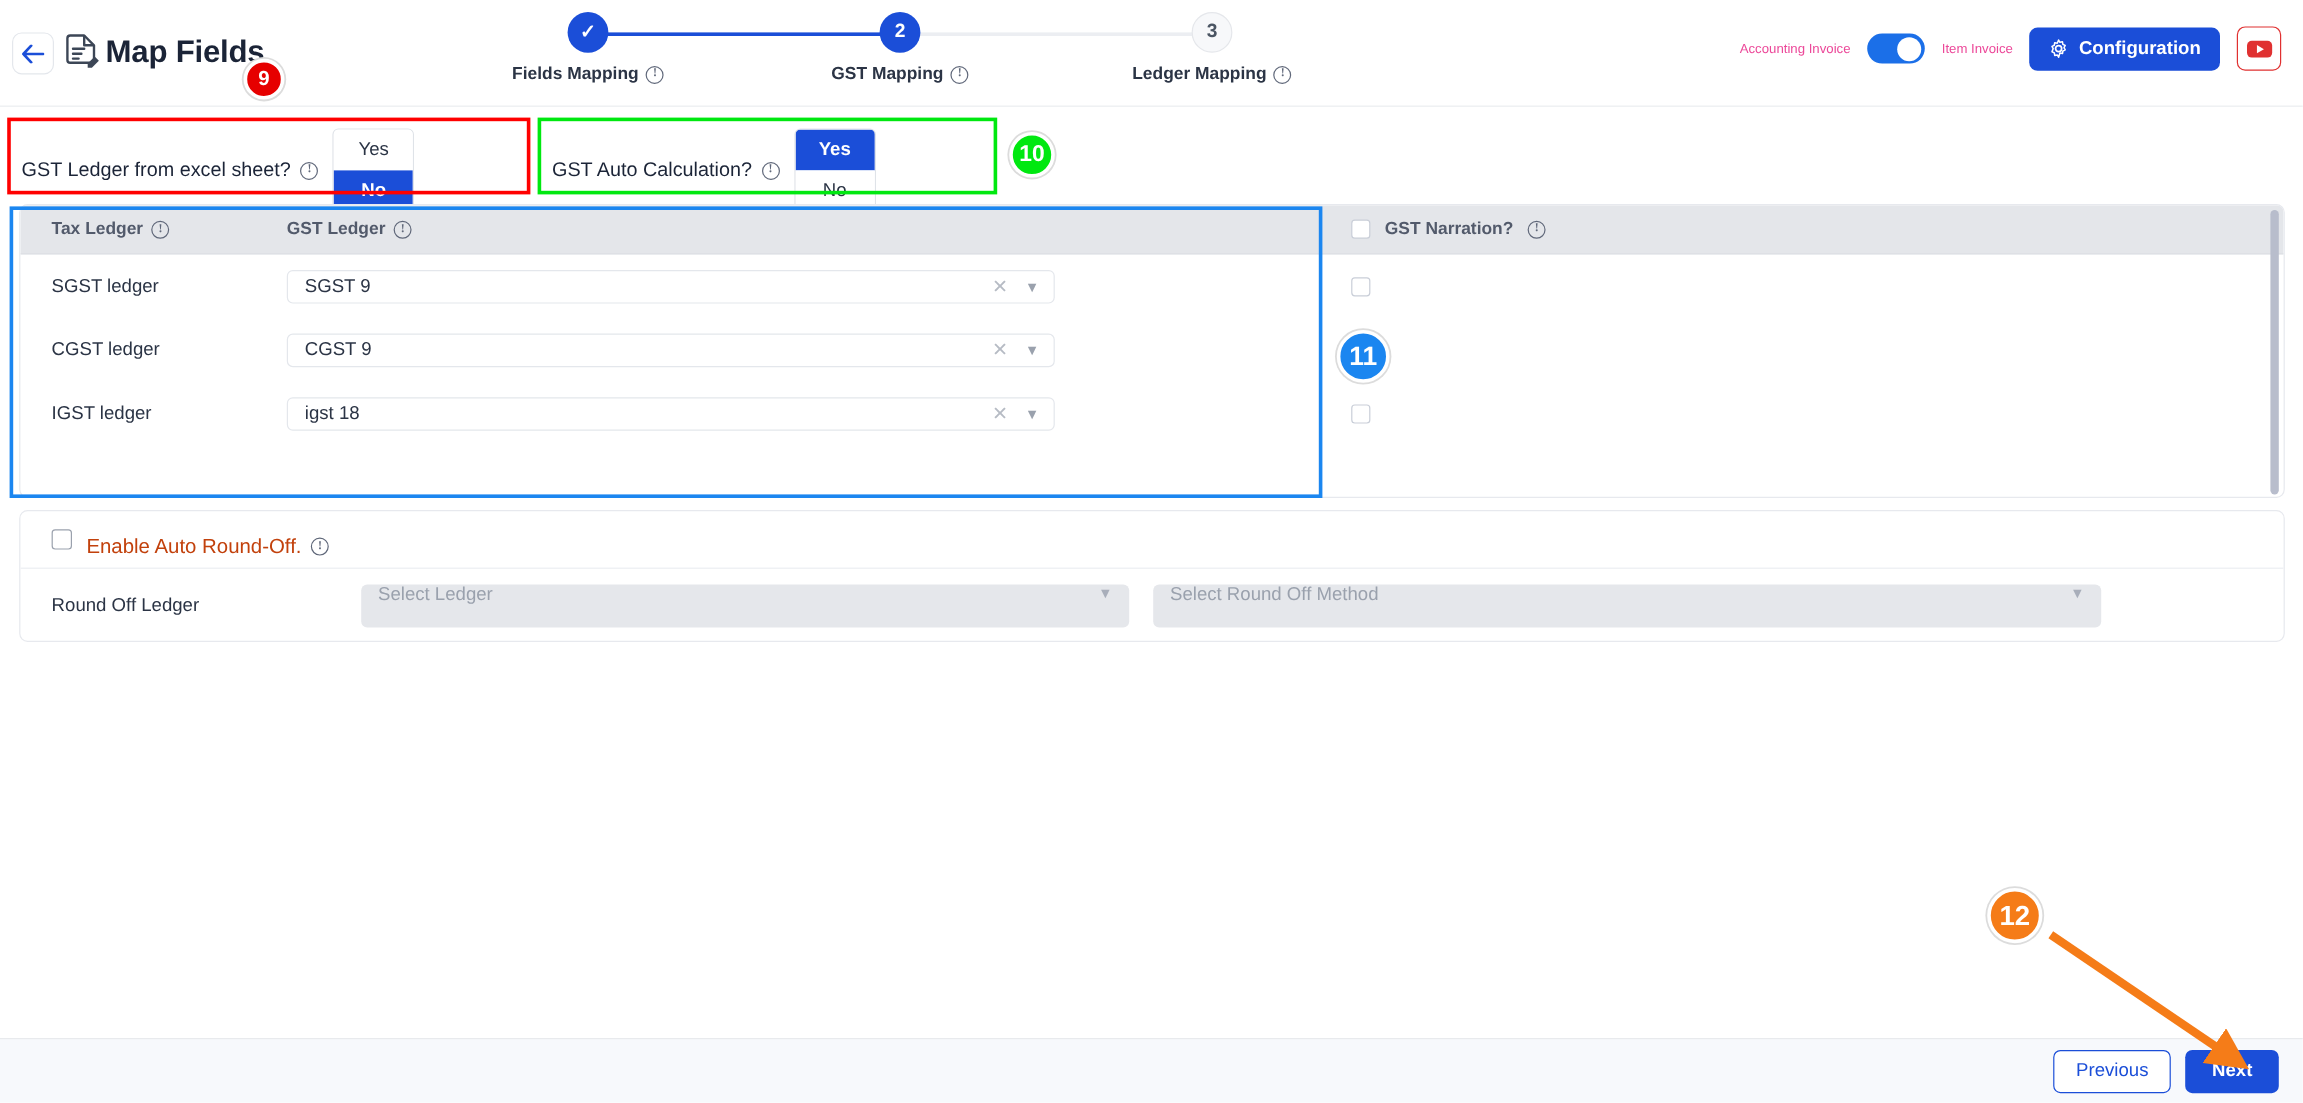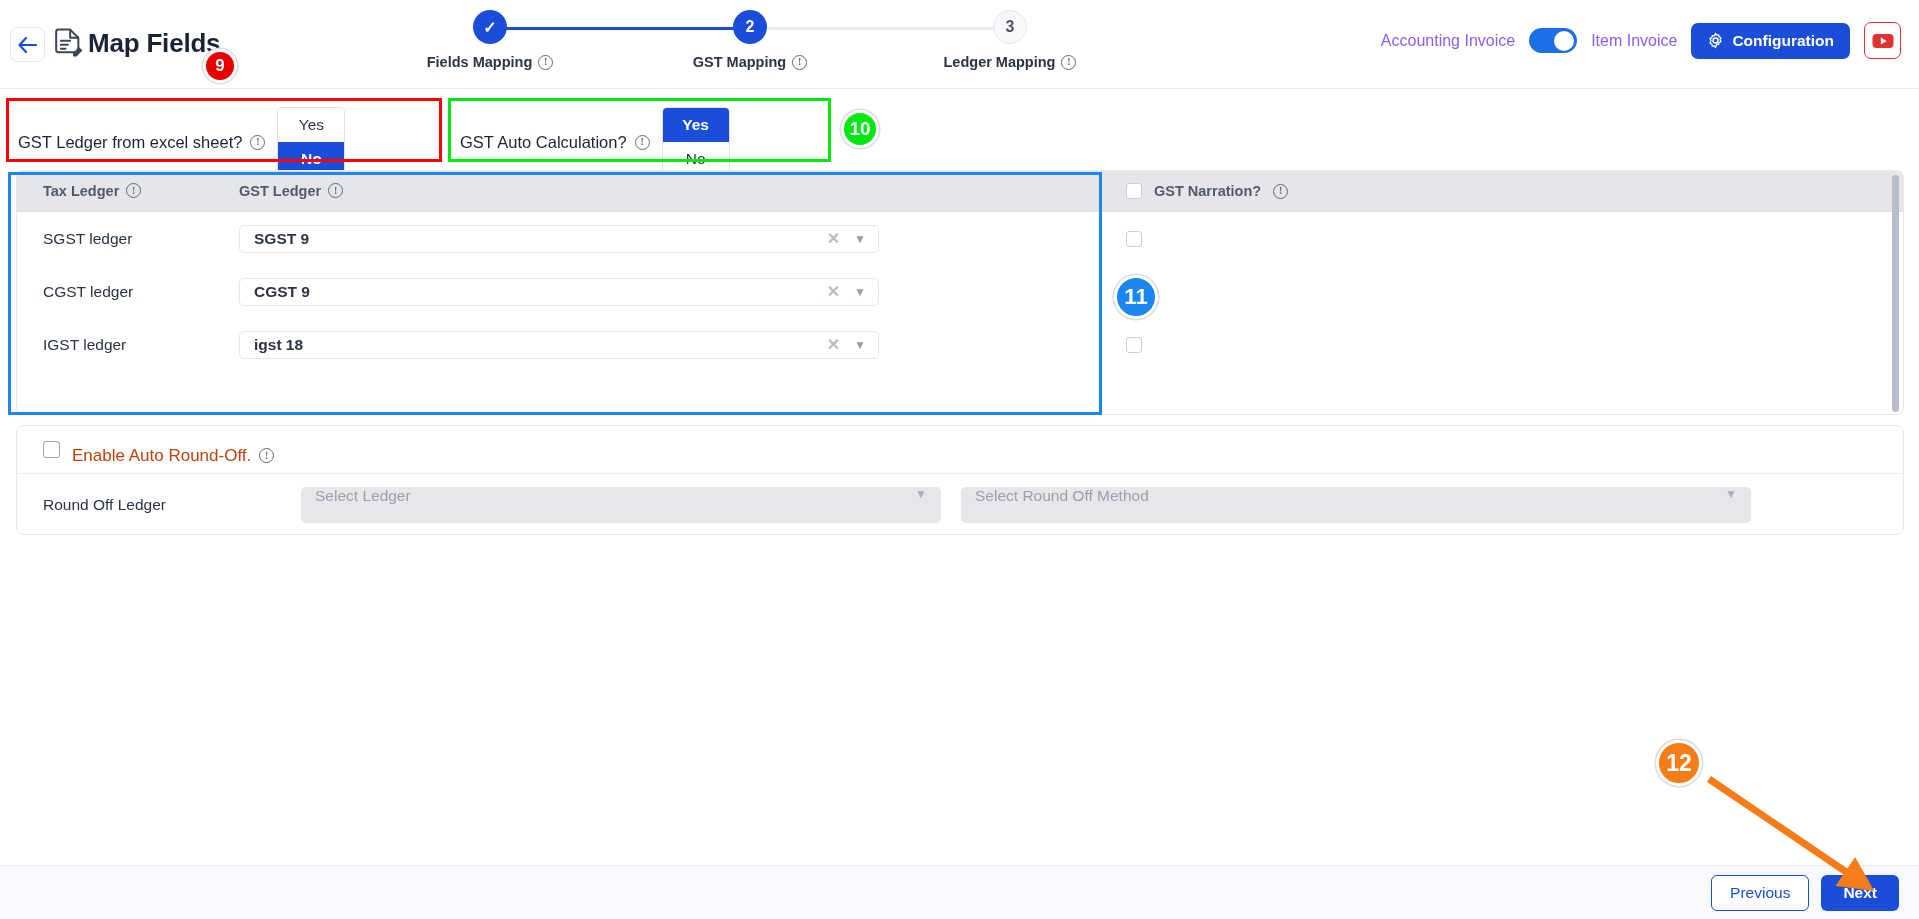--- a/index.html
+++ b/index.html
@@ -52,21 +52,21 @@
     display:inline-flex; width:15px; height:15px; border-radius:50%;
     border:1.4px solid #60687a; color:#60687a;
     font-size:10px; font-weight:700; font-family:"Liberation Serif", serif;
     align-items:center; justify-content:center; line-height:1;
     flex:0 0 auto;
   }
   .info-i::before { content:"!"; transform:translateY(-0.5px); }
 
   
   .hdr-right { position:absolute; right:18px; top:22px; display:flex; align-items:center; gap:14px; }
-  .inv-label { font-size:16px; color:#8b5cf6; white-space:nowrap; }
+  .inv-label { font-size:11px; color:#ec4899; white-space:nowrap; }
   .toggle {
     width:48px; height:25px; border-radius:14px; background:#1b6fe8;
     position:relative; cursor:pointer; flex:0 0 auto;
   }
   .toggle .knob {
     position:absolute; top:2.5px; right:3px; width:20px; height:20px;
     border-radius:50%; background:#fff;
   }
   .config-btn {
     display:flex; align-items:center; gap:8px;
@@ -97,38 +97,37 @@
   
   .panel {
     position:absolute; left:16px; top:170px; width:1888px; height:245px;
     background:#fff; border:1px solid #e7e9ee; border-radius:7px;
     overflow:hidden;
   }
   .thead {
     height:41px; background:#e4e6ea; display:flex; align-items:center;
     border-bottom:1px solid #dcdfe4;
   }
-  .th { font-size:14.5px; font-weight:700; color:#525a6b; display:flex; align-items:flex-start; gap:7px; }
+  .th { font-size:14.5px; font-weight:700; color:#525a6b; display:flex; align-items:flex-end; gap:7px; }
   .th.c1 { width:222px; padding-left:26px; }
   .th.c2 { width:885px; }
   .th.c3 { display:flex; align-items:center; gap:12px; padding-left:2px; }
   .hdr-chk {
     width:16px; height:16px; border:1px solid #c9ced8; border-radius:3px;
     background:#fff; cursor:pointer; flex:0 0 auto;
   }
 
   .trow { height:53px; display:flex; align-items:center; }
   .td-name { width:222px; padding-left:26px; font-size:15.5px; color:#2b3445; }
   .td-sel  { width:885px; padding-right:22px; }
   .td-chk  { padding-left:2px; }
   .sel {
     height:28px; border:1px solid #e4e7ec; border-radius:5px; background:#fff;
     display:flex; align-items:center; padding:0 12px 0 14px; cursor:pointer;
     width:640px;
-    font-weight:bold;
   }
   .sel .val { flex:1; font-size:15.5px; color:#2b3445; }
   .sel .clear { color:#b6bbc4; font-size:16px; margin-right:14px; }
   .sel .chev  { color:#9aa1ad; font-size:12px; }
 
   .vscroll {
     position:absolute; right:3px; top:2px; width:9px; height:241px;
     background:transparent;
   }
   .vscroll .thumb {

